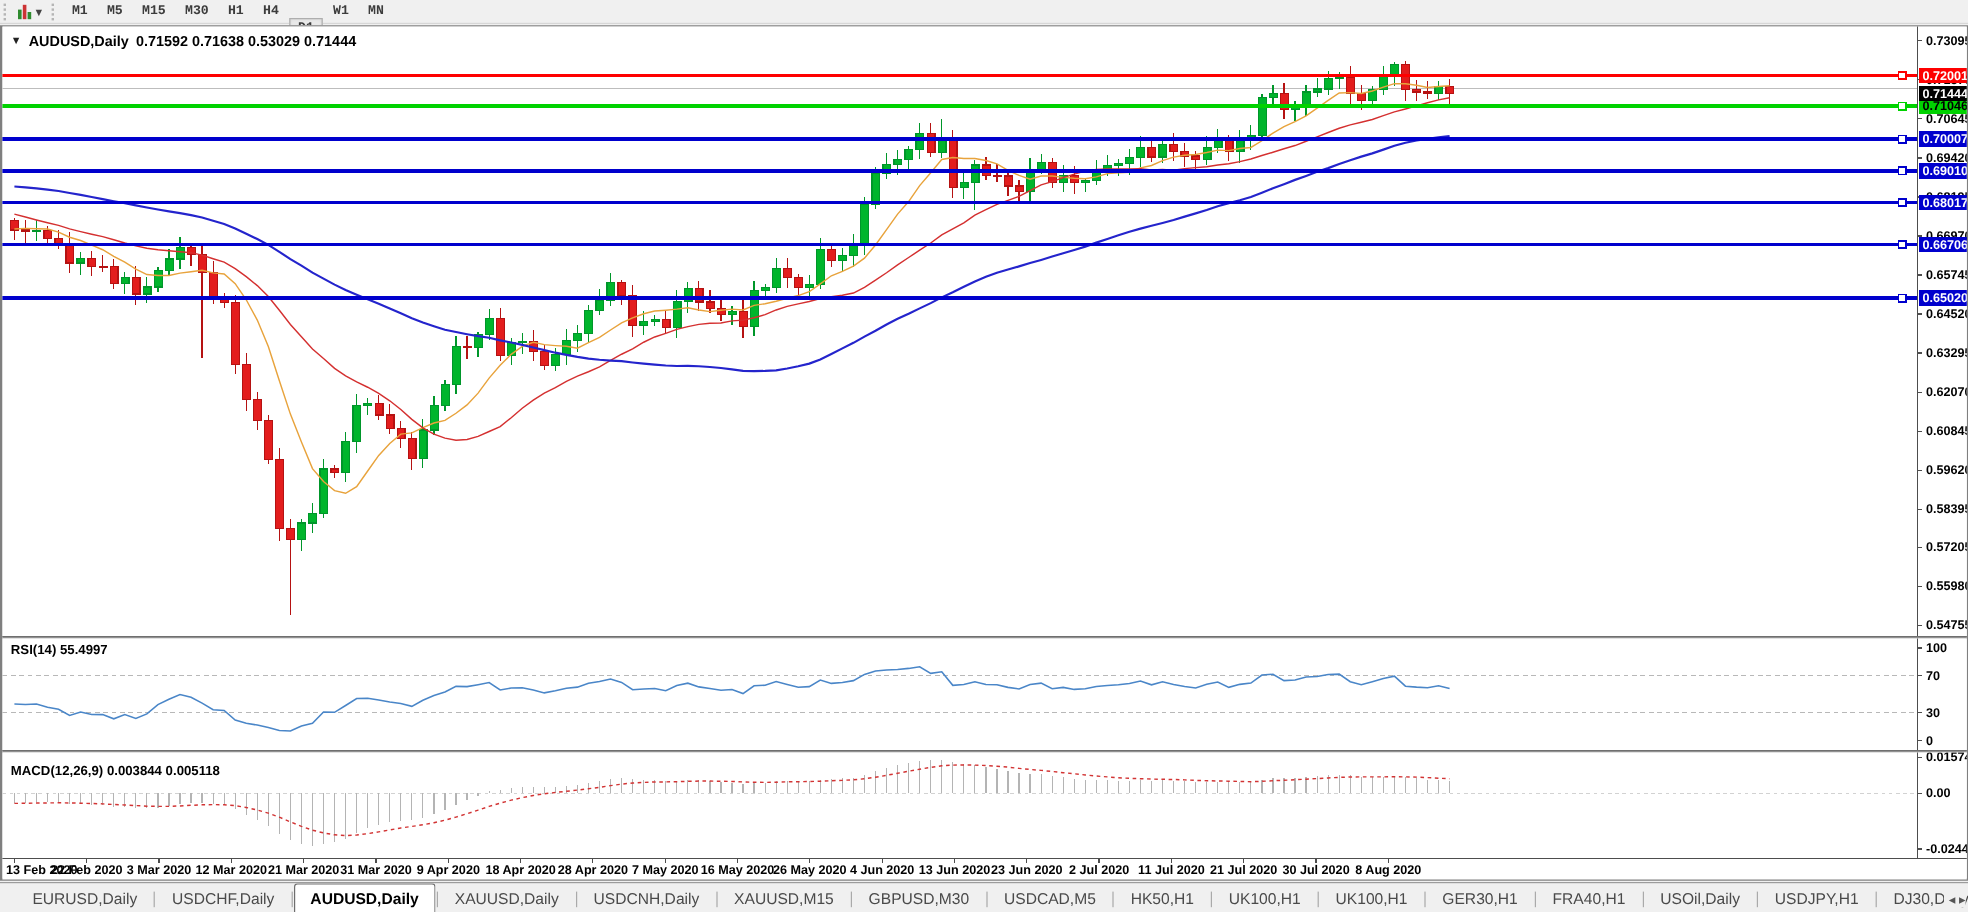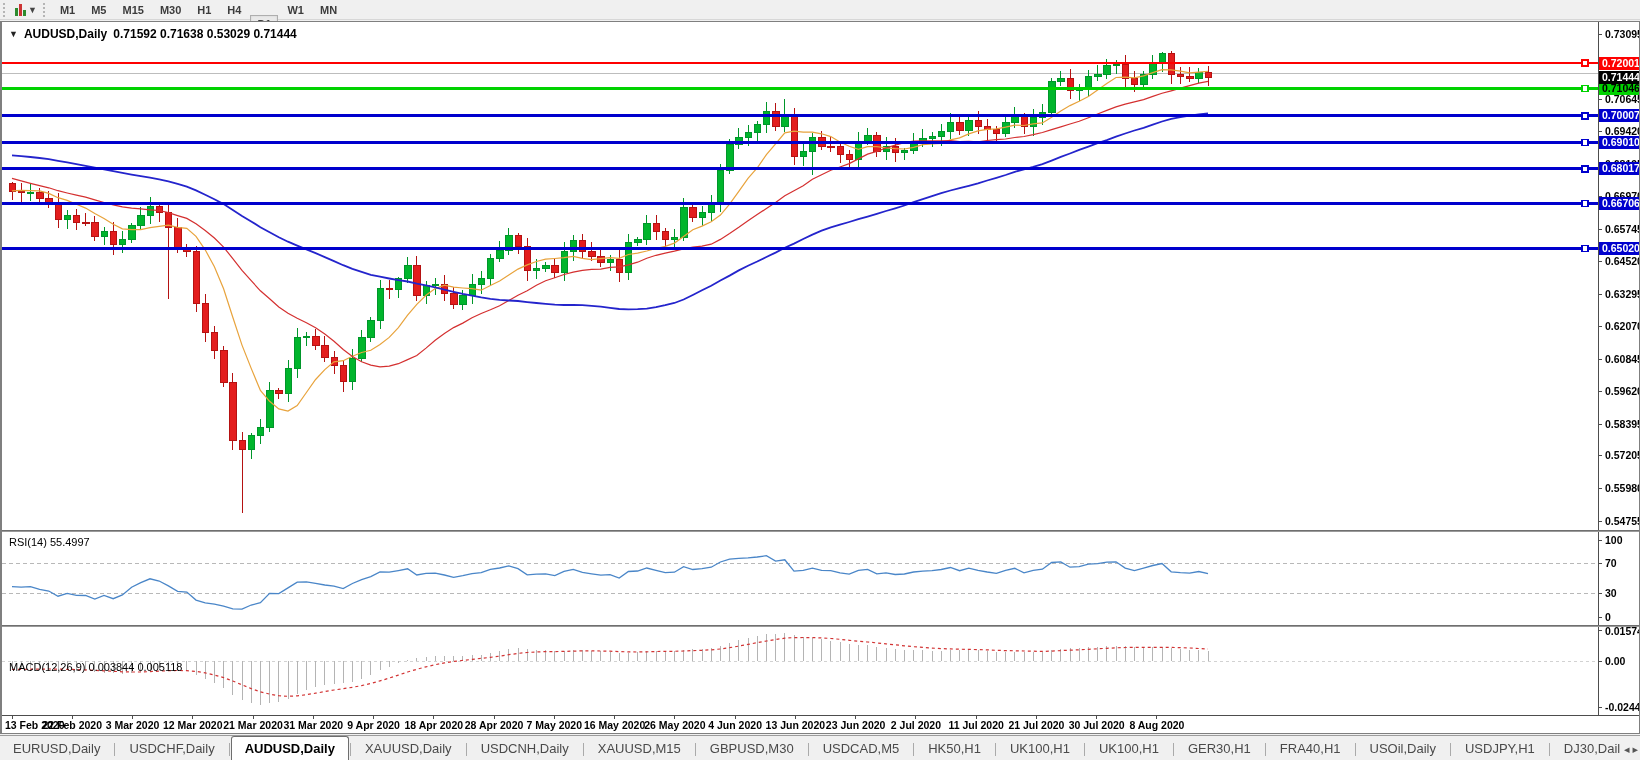--- a/index.html
+++ b/index.html
@@ -10,41 +10,41 @@
   #toolbar{position:absolute;top:0;left:0;width:1640px;height:20px;background:#f0f0f0;
            display:flex;align-items:center;border-bottom:1px solid #d7d7d7;}
   .grip{width:5px;height:14px;border-left:2px dotted #b5b5b5;margin:0 4px 0 3px;}
   .tool-icon{display:flex;align-items:center;gap:2px;padding:0 3px;height:18px;cursor:pointer;}
   .mini-candles{display:flex;align-items:flex-end;gap:1px;height:12px;}
   .mini-candles i{display:block;width:3px;background:#2e8b2e;}
   .mini-candles i:nth-child(2){background:#c33;}
   .caret{font-size:9px;color:#444;line-height:10px;}
   #tf-buttons{display:flex;align-items:center;height:20px;}
   .tfbtn{min-width:26px;padding:0 6px;height:18px;line-height:17px;text-align:center;
-         font-size:11px;font-weight:bold;color:#3c3c3c;border:1px solid transparent;margin:0 1px;cursor:pointer;}
+         font-size:11px;font-weight:bold;color:#3c3c3c;border:1px solid transparent;margin:0 1px;cursor:pointer;font-family:Liberation Mono, monospace;}
   .tfbtn.active{background:#e9e9e9;border:1px solid #aeaeae;box-shadow:inset 0 0 2px #cfcfcf;margin-top:28px;}
   
   #chart-window{position:absolute;top:21px;left:0;width:1640px;height:713px;
                 background:#fff;border:1px solid #7f7f7f;border-left:2px solid #7f7f7f;}
   #chart-window svg{position:absolute;left:0;display:block;}
   #main-svg{top:0;}
   #rsi-svg{top:510px;}
   #macd-svg{top:605px;}
   #date-svg{top:693px;}
   .panel-sep{position:absolute;left:0;width:100%;height:2px;background:#9a9a9a;
              border-top:1px solid #6f6f6f;cursor:row-resize;}
   .chart-title{position:absolute;top:5px;left:7px;font-size:12px;font-weight:bold;color:#000;
                display:flex;gap:6px;align-items:center;}
   .chart-title .ctx{font-size:9px;color:#222;}
-  .ind-label{position:absolute;left:7px;font-size:11px;font-weight:normal;color:#000;}
+  .ind-label{position:absolute;left:7px;font-size:11px;font-weight:bold;color:#000;}
   #rsi-label{top:514px;}
-  #macd-label{top:639px;}
+  #macd-label{top:615px;}
   
   #tabbar{position:absolute;top:735px;left:0;width:1640px;height:25px;background:#f0f0f0;
-          border-top:1px solid #9c9c9c;display:flex;align-items:flex-end;overflow:hidden;}
+          border-top:1px solid #9c9c9c;display:flex;align-items:flex-end;overflow:hidden;padding-left:14px;}
   .tab{height:22px;line-height:21px;padding:0 13px;font-size:13px;color:#4a4a4a;white-space:nowrap;cursor:pointer;}
   .tab.active{background:#fff;border:1px solid #6e6e6e;border-bottom:none;border-radius:3px 3px 0 0;
               color:#000;font-weight:bold;height:24px;line-height:23px;}
   .tabsep{width:1px;height:13px;background:#aaa;margin:0 1px 4px 1px;flex:none;}
   .tab-scroll{position:absolute;right:2px;bottom:4px;display:flex;gap:3px;background:#f0f0f0;padding-left:4px;}
   .tab-scroll span{font-size:11px;color:#555;cursor:pointer;}
 </style>
 </head>
 <body>
 

